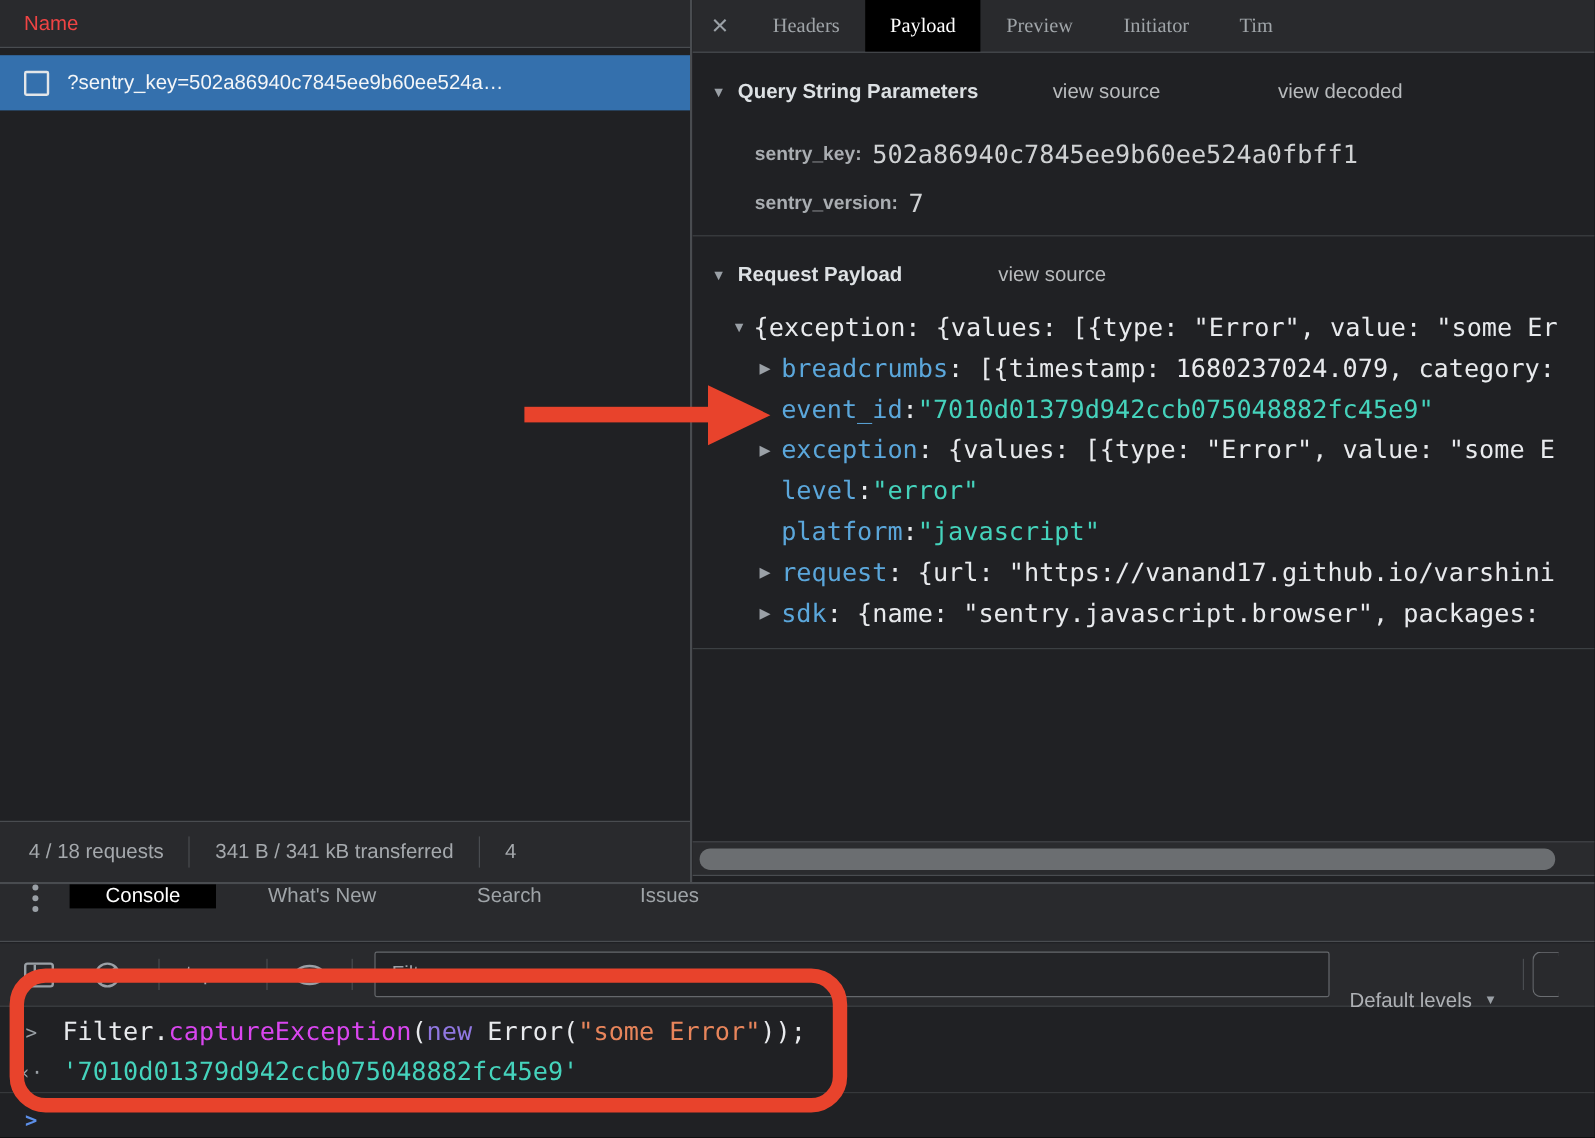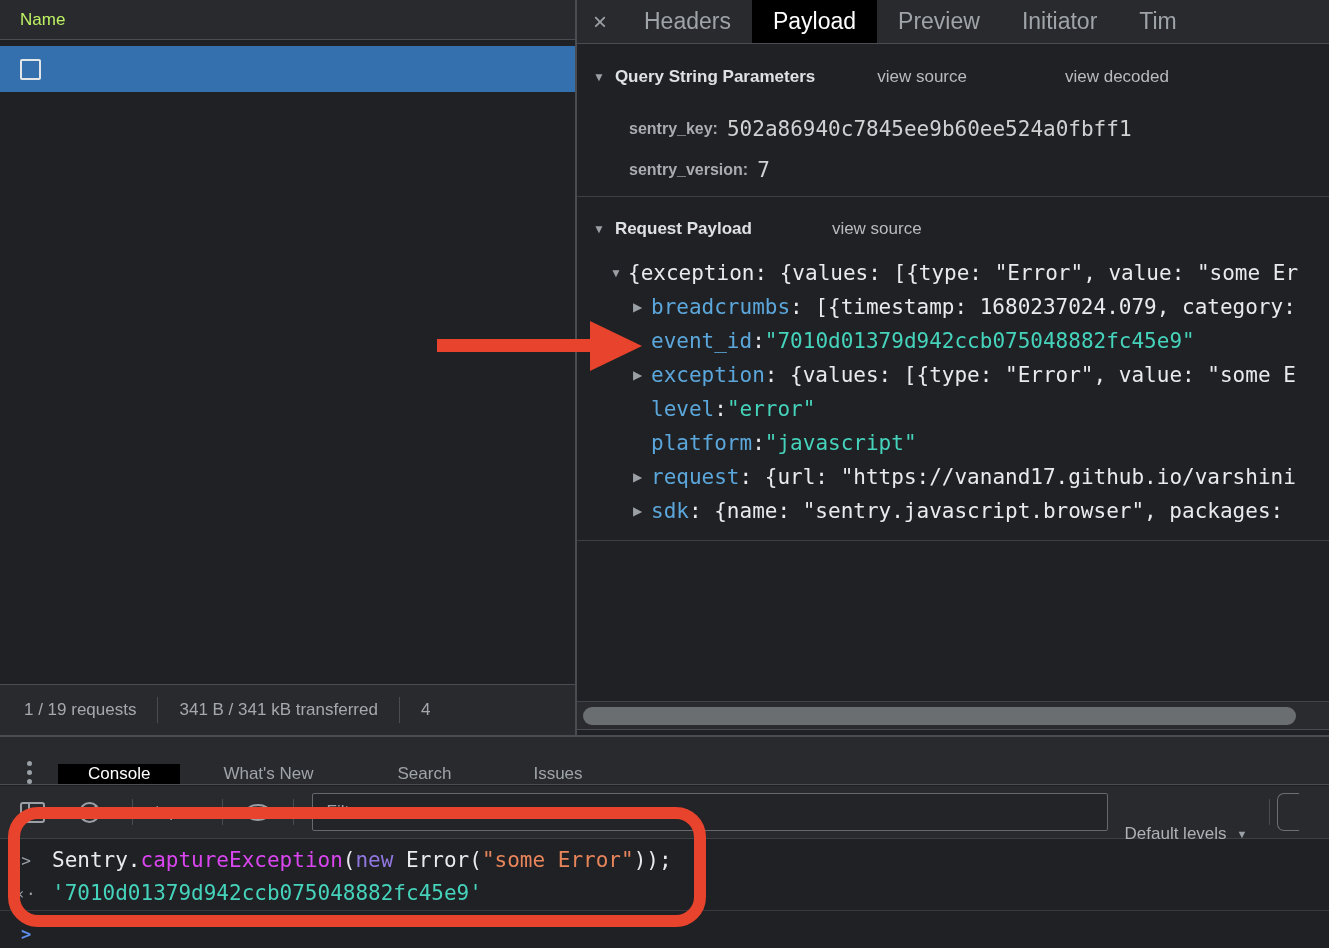--- a/index.html
+++ b/index.html
@@ -7,39 +7,39 @@
   #app {
     position:relative; width:1329px; height:948px; overflow:hidden;
     background:#202124; font-family:"Liberation Sans", sans-serif;
     color:#e8eaed; -webkit-font-smoothing:antialiased;
   }
   .mono { font-family:"DejaVu Sans Mono", monospace; }
 
   
   #net-panel { position:absolute; left:0; top:0; width:575px; height:735px; background:#202124; overflow:hidden; }
   #net-header { position:absolute; left:0; top:0; width:100%; height:40px; background:#292a2d; border-bottom:1px solid #494c50;
-    display:flex; align-items:center; padding-left:20px; font-size:17px; color:#bef264; }
+    display:flex; align-items:center; padding-left:20px; font-size:17px; color:#ef4444; }
   #net-row { position:absolute; left:0; top:46px; width:100%; height:46px; background:#3470ad;
     display:flex; align-items:center; padding-left:20px; }
   #net-row .cb { width:21px; height:21px; border:2px solid #e3e6e9; border-radius:2px; background:transparent; flex:none; }
   #net-row .lbl { margin-left:15px; font-size:17px; color:#f4f6f8; white-space:nowrap; overflow:hidden; }
   #net-status { position:absolute; left:0; bottom:0; width:100%; height:51px; background:#292a2d; border-top:1px solid #494c50;
     display:flex; align-items:center; font-size:17px; color:#a5a9ad; white-space:nowrap; overflow:hidden; }
   #net-status .sep { width:1px; height:26px; background:#494c50; margin:0 21px; flex:none; }
   #net-status .st1 { margin-left:24px; }
 
   
   #vdivider { position:absolute; left:575px; top:0; width:2px; height:735px; background:#494c50; }
 
   
   #det-panel { position:absolute; left:577px; top:0; width:752px; height:735px; background:#202124; overflow:hidden; }
   #det-tabs { position:absolute; left:0; top:0; width:100%; height:44px; background:#292a2d; border-bottom:1px solid #494c50;
     display:flex; align-items:stretch; }
   #det-tabs .close { width:46px; display:flex; align-items:center; justify-content:center; color:#9aa0a6; font-size:24px; }
-  .tab { display:flex; align-items:center; padding:0 21px; font-size:23px; color:#9fa4a8; cursor:default; }
+  .tab { display:flex; align-items:center; padding:0 21px; font-size:17px; color:#9fa4a8; cursor:default;font-family:Liberation Serif, serif; }
   .tab.active { background:#000; color:#fff; }
 
   .sec-head { position:absolute; left:0; display:flex; align-items:center; height:34px; font-size:17px; }
   .sec-head .tw { color:#9aa0a6; font-size:12px; margin:0 10px 0 16px; }
   .sec-head .ttl { font-weight:bold; color:#dde1e4; }
   .sec-head .lnk { color:#b8bbbd; }
   #qsp-head { top:60px; }
   #qsp-head .lnk1 { margin-left:62px; }
   #qsp-head .lnk2 { margin-left:98px;text-align:right; }
   #rp-head { top:212px; }
@@ -58,21 +58,21 @@
   .tree-row.ind1 { padding-left:56px; }
   .twisty { font-family:"Liberation Sans", sans-serif; font-size:12px; color:#9aa0a6; width:18px; flex:none; }
   .tok-plain { color:#e8eaed; } .tok-key { color:#5ba7db; } .tok-str { color:#45d3bc; }
   .tok-fn { color:#d946ef; } .tok-kw { color:#9077e0; } .tok-ostr { color:#e8855b; }
 
   #hscroll { position:absolute; left:0; top:701px; width:100%; height:29px; background:#2a2b2e; border-top:1px solid #424549; border-bottom:1px solid #494c50; }
   #hscroll .thumb { position:absolute; left:6px; top:5px; width:713px; height:18px; background:#6b6e71; border-radius:9px; }
 
   
   #drawer { position:absolute; left:0; top:735px; width:1329px; height:213px; background:#202124; border-top:2px solid #494c50; }
-  #drawer-tabs { position:absolute; left:0; top:0; width:100%; height:48px; background:#292a2d; border-bottom:1px solid #494c50; display:flex; align-items:flex-end; }
+  #drawer-tabs { position:absolute; left:0; top:0; width:100%; height:48px; background:#292a2d; border-bottom:1px solid #494c50; display:flex; align-items:flex-start; }
   #drawer-tabs .menu { width:58px; display:flex; flex-direction:column; align-items:center; justify-content:center; gap:4px; }
   #drawer-tabs .menu i { width:5px; height:5px; border-radius:50%; background:#9aa0a6; }
   .dtab { display:flex; align-items:center; padding:0 25px; font-size:17px; color:#9fa4a8; }
   .dtab.active { background:#000; color:#fff; padding:0 30px; }
   .dtab.gap1 { margin-left:18px; } .dtab.gap2 { margin-left:34px; } .dtab.gap3 { margin-left:32px; }
 
   #console-toolbar { position:absolute; left:0; top:49px; width:100%; height:53px; background:#292a2d; border-bottom:1px solid #3c4043;
     display:flex; align-items:center; }
   .vsep { width:1px; height:26px; background:#494c50; flex:none; }
   .panel-icon { position:relative; width:25px; height:21px; border:2px solid #9aa0a6; border-radius:3px; margin-left:20px; flex:none; }
@@ -111,23 +111,24 @@
 <body>
 
 <div id="app">
 
   <div id="net-panel">
     <div id="net-header">
       <span>Name</span>
     </div>
     <div id="net-row">
       <span class="cb"></span>
+      <span class="lbl">?sentry_key=502a86940c7845ee9b60ee524a…</span>
     </div>
     <div id="net-status">
-      <span class="st1">1 / 19 requests</span>
+      <span class="st1">4 / 18 requests</span>
       <span class="sep"></span>
       <span>341 B / 341 kB transferred</span>
       <span class="sep"></span>
       <span>4</span>
     </div>
   </div>
 
   <div id="vdivider"></div>
 
   <div id="det-panel">
@@ -244,21 +245,21 @@
         <span>Default levels</span>
         <span class="dd">▼</span>
       </div>
       <span class="vsep levels-sep"></span>
       <span class="part-btn"></span>
     </div>
 
     <div id="console-msgs">
       <div class="cmsg" id="cmsg-0">
         <span class="gutter">&gt;</span>
-        <span class="code"><span class="tok-plain">Sentry.</span><span class="tok-fn">captureException</span><span class="tok-plain">(</span><span class="tok-kw">new</span><span class="tok-plain"> Error(</span><span class="tok-ostr">"some Error"</span><span class="tok-plain">));</span></span>
+        <span class="code"><span class="tok-plain">Filter.</span><span class="tok-fn">captureException</span><span class="tok-plain">(</span><span class="tok-kw">new</span><span class="tok-plain"> Error(</span><span class="tok-ostr">"some Error"</span><span class="tok-plain">));</span></span>
       </div>
       <div class="cmsg" id="cmsg-1">
         <span class="gutter">‹·</span>
         <span class="code"><span class="tok-str">'7010d01379d942ccb075048882fc45e9'</span></span>
       </div>
       <div id="console-div"></div>
       <div id="prompt">
         <span class="gutter">&gt;</span>
       </div>
     </div>

